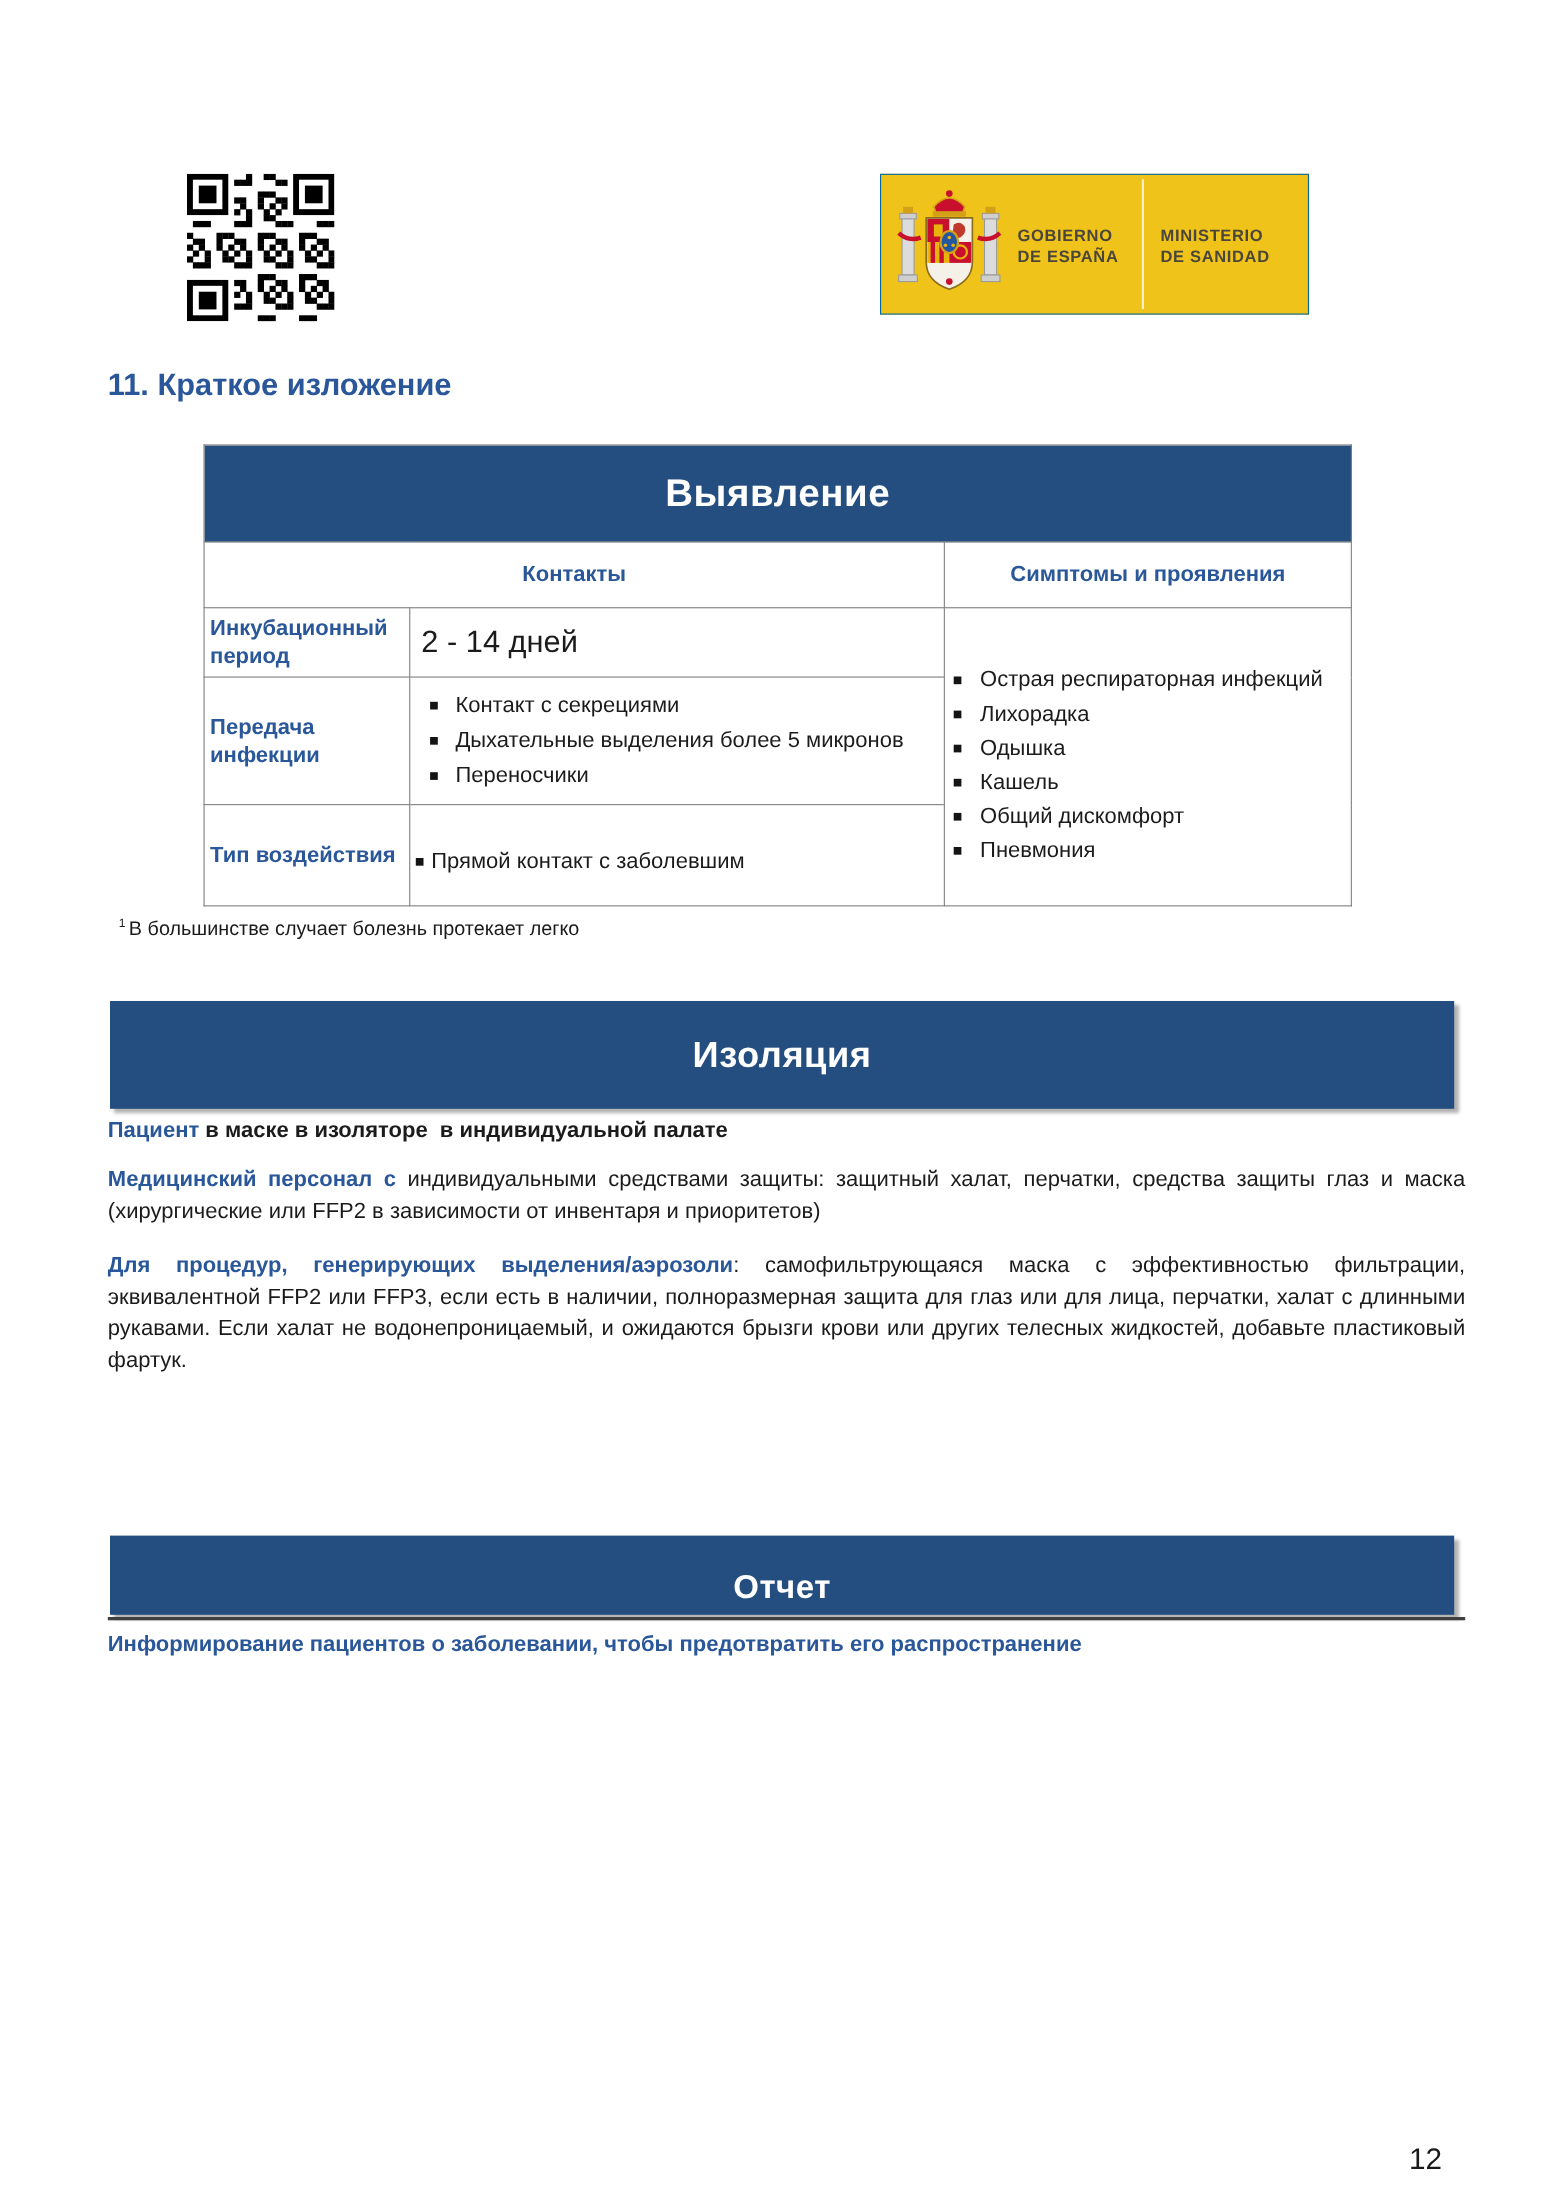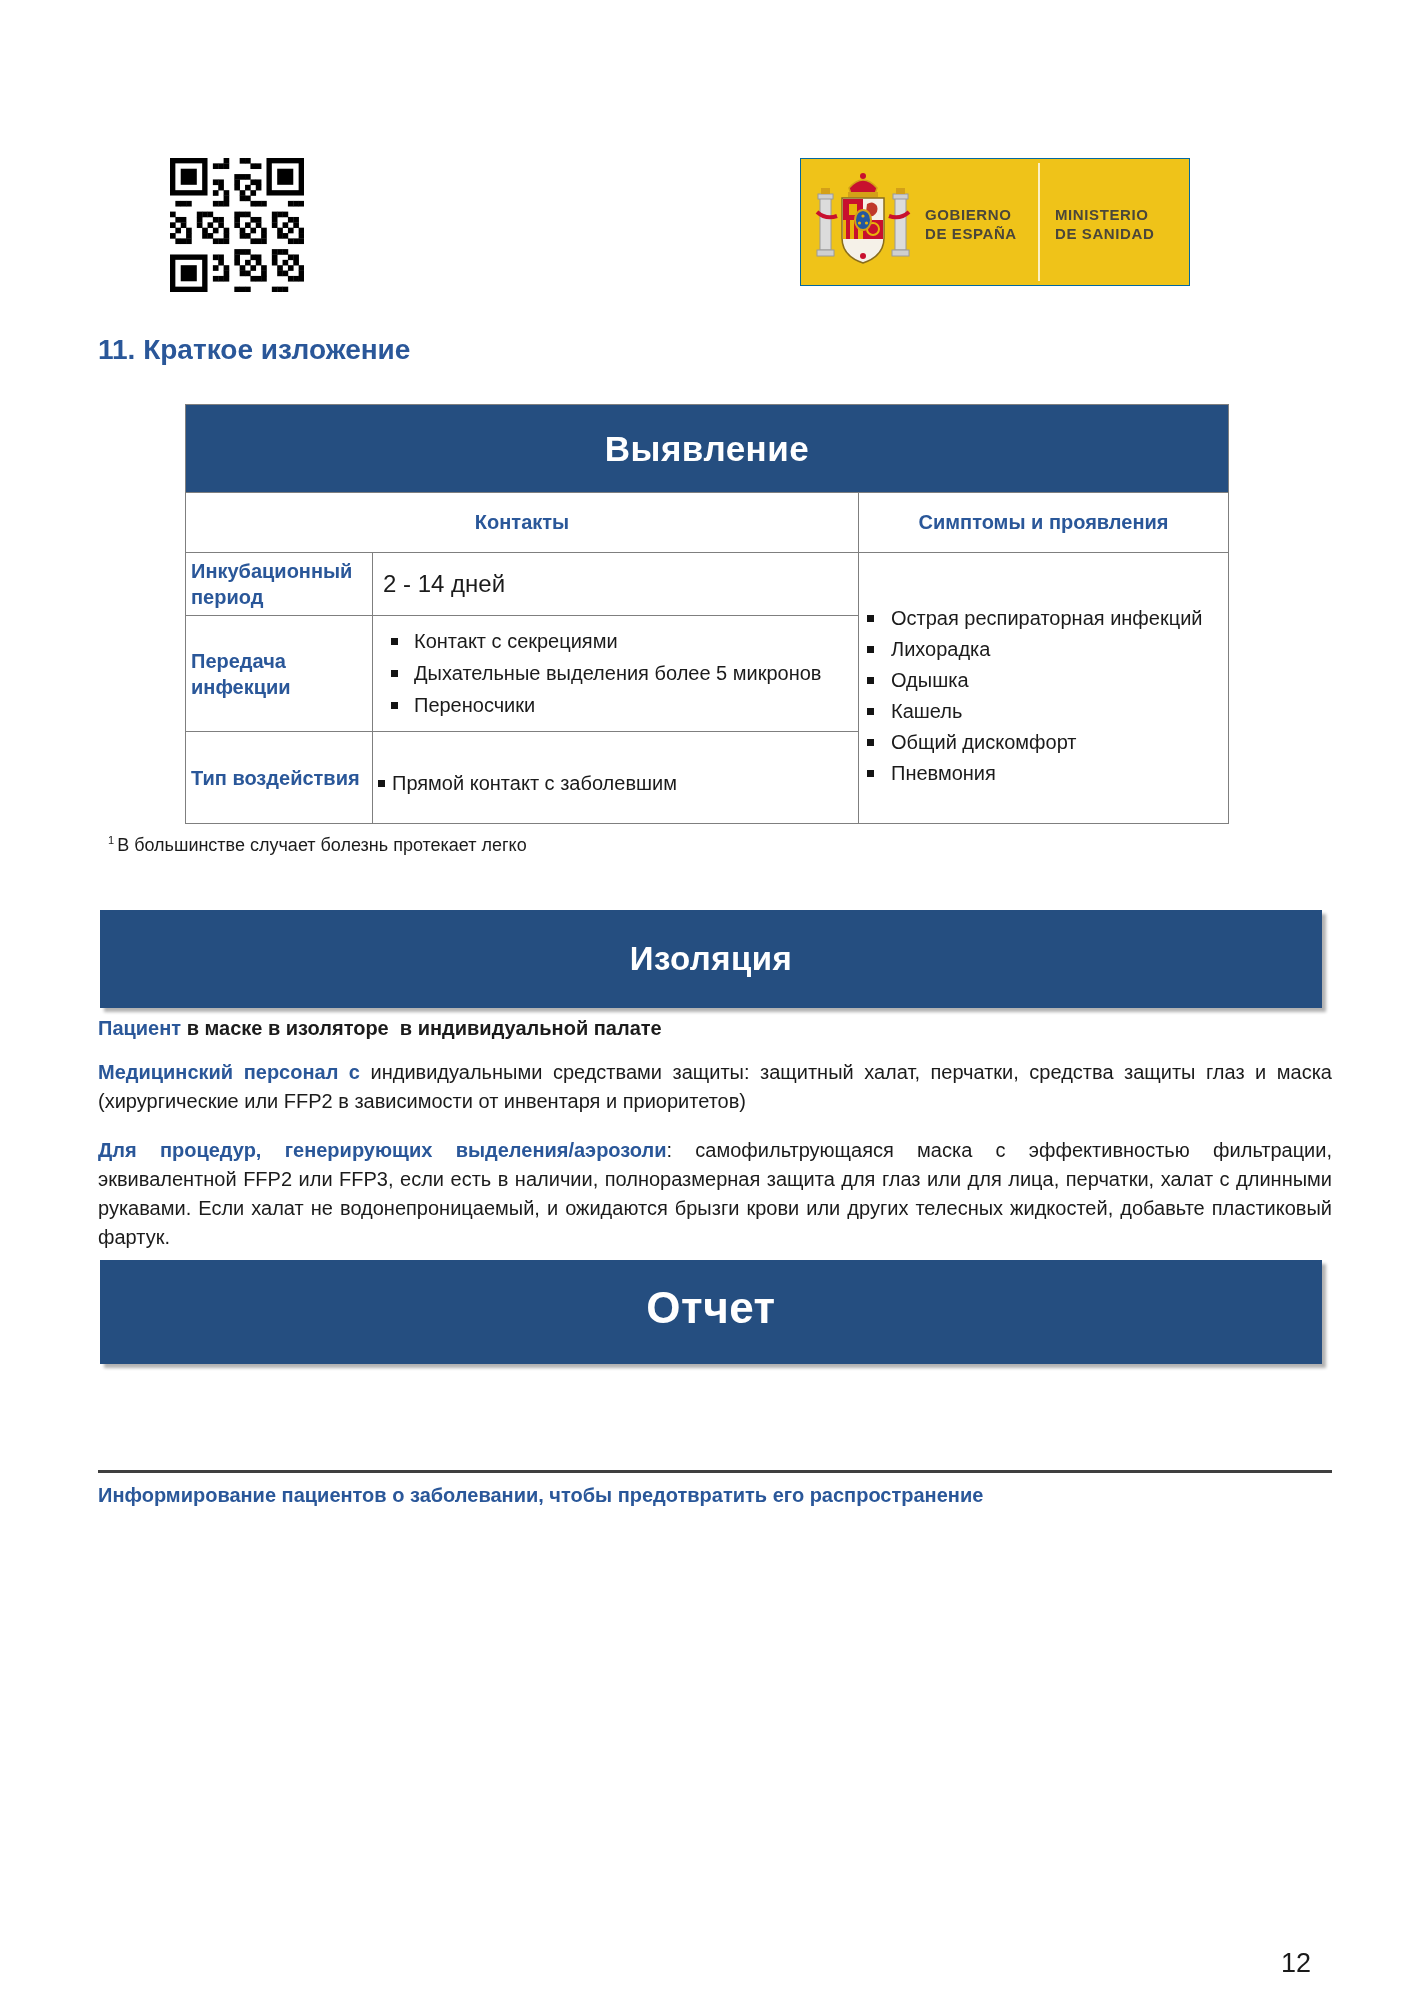--- a/index.html
+++ b/index.html
@@ -38,21 +38,21 @@
     background:#254e80;color:#ffffff;text-align:center;height:88px;
     font-size:35px;font-weight:bold;letter-spacing:.5px;border-color:#5a5a5a;
   }
   td.colhead{
     height:60px;text-align:center;font-size:20px;font-weight:bold;color:#2a5799;
   }
   td.rowlabel{
     font-size:20px;font-weight:bold;color:#2a5799;
     padding:2px 8px 2px 5px;line-height:26px;
   }
-  td.val{font-size:24px;padding-left:10px;}
+  td.val{font-size:28px;padding-left:10px;}
   td.cell-top{vertical-align:top;}
   .bullets .bullet-item{display:flex;align-items:center;}
   .bullet{width:7px;height:7px;background:#141414;flex:none;}
   .bl-trans{padding-left:18px;}
   .bl-trans .bullet-item{height:32px;font-size:20px;}
   .bl-trans .bullet{margin-right:16px;}
   .bl-exp{padding:12px 0 0 5px;}
   .bl-exp .bullet-item{height:30px;font-size:20px;}
   .bl-exp .bullet{margin-right:7px;}
   .bl-symp{padding:16px 0 0 8px;}
@@ -61,21 +61,21 @@
   
   .footnote{position:absolute;left:108px;top:834px;font-size:18px;color:#1b1b1b;}
   .footnote sup{font-size:11px;margin-right:3px;}
   
   .sec-banner{
     position:absolute;left:100px;width:1222px;background:#254e80;color:#ffffff;
     text-align:center;font-weight:bold;letter-spacing:.5px;
     box-shadow:4px 4px 3px rgba(0,0,0,.30);
   }
   .sec-banner.isolation{top:910px;height:98px;line-height:98px;font-size:33px;}
-  .sec-banner.report{top:1260px;height:104px;line-height:96px;font-size:44px;}
+  .sec-banner.report{top:1396px;height:72px;line-height:96px;font-size:30px;}
   
   .iso-text{position:absolute;left:98px;top:1014px;width:1234px;}
   .iso-text p{margin:0 0 15px 0;font-size:20px;line-height:29px;color:#1b1b1b;}
   .iso-text p.just{text-align:justify;}
   .iso-text p.p4{margin-top:20px;}
   .lead{color:#2a5799;font-weight:bold;}
   .keep-sp{white-space:pre-wrap;font-weight:bold;}
   
   .report-line{
     position:absolute;left:98px;top:1440px;width:1234px;

